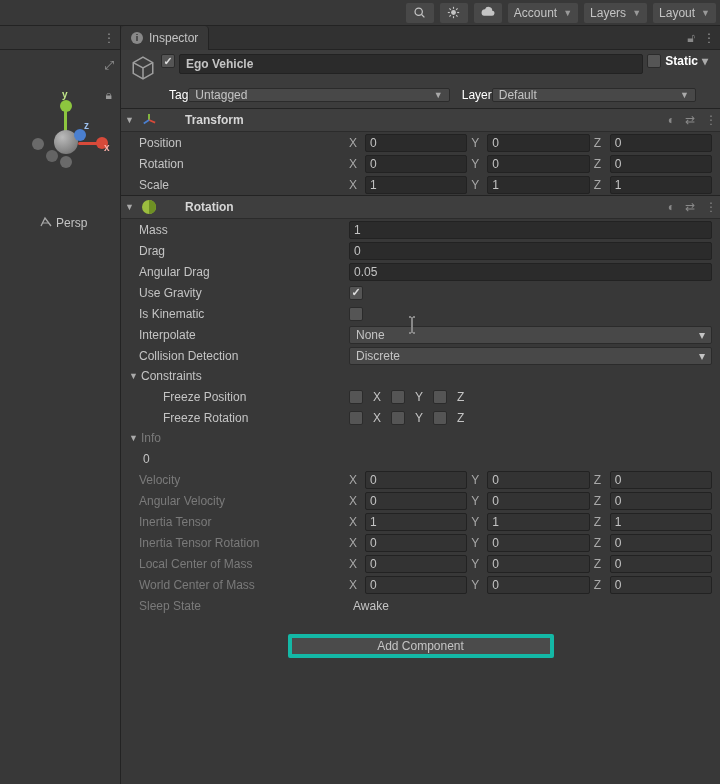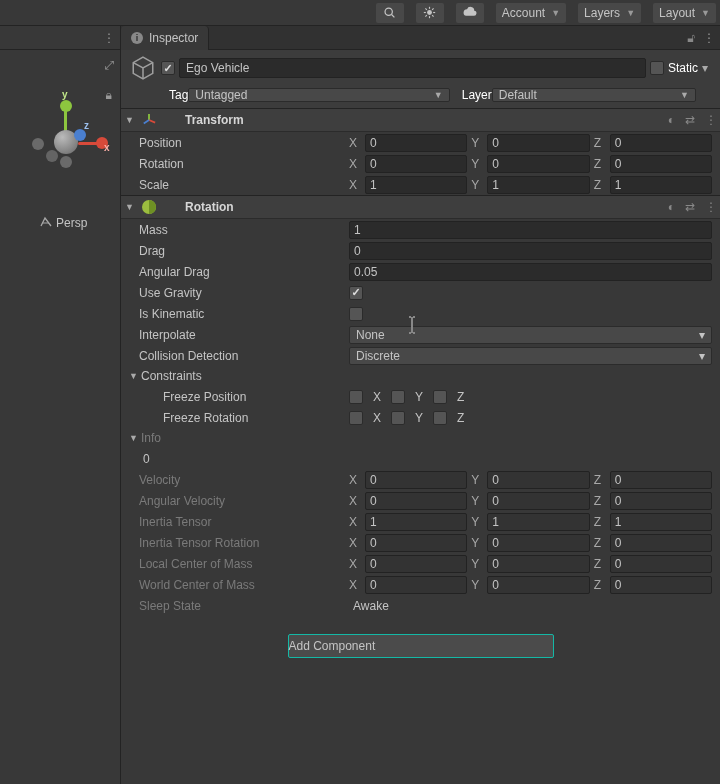--- a/index.html
+++ b/index.html
@@ -1,18 +1,18 @@
 <!DOCTYPE html>
 <html><head>
 <meta charset="utf-8">
 <style>
 * { box-sizing: border-box; margin: 0; padding: 0; font-family: -apple-system, "Segoe UI", Arial, sans-serif; font-size: 12px; color: #c4c4c4; user-select: none; }
 body { background: #383838; width: 720px; height: 784px; overflow: hidden; position: relative; }
 
-.toolbar-top { height: 26px; background: #383838; display: flex; justify-content: flex-end; align-items: center; padding: 0 4px; gap: 12px; border-bottom: 1px solid #232323; }
+.toolbar-top { height: 26px; background: #383838; display: flex; justify-content: flex-end; align-items: center; padding: 0 4px; gap: 6px; border-bottom: 1px solid #232323; }
 .tb-btn { background: #484848; border: none; height: 20px; min-width: 28px; border-radius: 2px; display: flex; align-items: center; justify-content: center; cursor: pointer; color: #c4c4c4; }
 .tb-dd { background: #484848; height: 20px; padding: 0 6px; border-radius: 2px; display: flex; align-items: center; gap: 6px; cursor: pointer; }
 .tb-dd .arrow { font-size: 9px; color: #999; }
 
 .split-left { position: absolute; left: 0; top: 26px; bottom: 0; width: 121px; background: #383838; border-right: 1px solid #232323; }
 .left-head { height: 24px; border-bottom: 1px solid #232323; display: flex; align-items: center; justify-content: flex-end; padding: 0 6px; }
 .left-gizmo-area { height: 46px; display: flex; align-items: flex-start; justify-content: flex-end; padding: 4px 6px; }
 .gizmo-pos { position: absolute; top: 70px; left: 26px; width: 80px; height: 80px; }
 .gizmo-center { position:absolute; left: 28px; top: 34px; width: 24px; height: 24px; background: radial-gradient(circle at 35% 30%, #bbb, #666); border-radius: 50%; }
 .gizmo-x { position:absolute; left:52px; top:46px; width:22px; height:3px; background:#d84a3a; border-radius:2px; }
@@ -25,21 +25,21 @@
 .gizmo-nz { position:absolute; left:20px; top:54px; width:12px; height:12px; background:#777; border-radius:50%; opacity:0.7;}
 .gizmo-label { position:absolute; font-size:10px; font-weight:bold; }
 .persp { position:absolute; top:190px; left:40px; display:flex; align-items:flex-start; gap:4px; color:#a8a8a8; font-size:11px;}
 .lock-icon { position:absolute; top:62px; right:8px; color:#999; }
 
 .right-pane { position: absolute; left: 121px; top: 26px; right: 0; bottom: 0; background: #383838; }
 .tabbar { height: 24px; display: flex; align-items: center; background: #313131; border-bottom: 1px solid #232323; }
 .tab { background: #383838; height: 24px; padding: 0 10px; display: flex; align-items: center; gap: 6px; border-right: 1px solid #232323; border-top-left-radius: 4px; border-top-right-radius: 4px; }
 .tab-extra { margin-left:auto; display:flex; gap:8px; padding:0 6px;}
 .info-icon { width:12px; height:12px; border-radius:50%; background:#888; display:inline-flex; align-items:center; justify-content:center; font-size:9px; font-weight:bold; color:#2d2d2d;}
-.obj-head { display:flex; align-items:center; padding:4px 8px; gap:4px; background:#3c3c3c;}
+.obj-head { display:flex; align-items:flex-start; padding:4px 8px; gap:4px; background:#3c3c3c;font-weight:bold;}
 .cube-icon { width:28px; height:28px; display:flex; align-items:center; justify-content:center;}
 .checkbox { width:14px; height:14px; background:#555; border:1px solid #2b2b2b; border-radius:2px; display:inline-flex; align-items:center; justify-content:center; cursor:pointer;}
 .checkbox.checked::after { content:"✓"; color:#ddd; font-size:11px; font-weight:bold; line-height:1;}
 .obj-name-field { flex:1; height:20px; background:#2b2b2b; border:1px solid #222; border-radius:2px; padding:0 6px; display:flex; align-items:center; color:#c4c4c4;}
 .static-box { display:flex; align-items:center; gap:4px;}
 .static-dd { width:10px; height:10px; display:flex; align-items:center; color:#aaa; }
 
 .tag-row { display:flex; align-items:center; padding:2px 24px 6px 48px; gap:0; background:#3c3c3c;}
 .inline-label { color:#ffffff; }
 .dropdown { height:14px; background:#484848; border-radius:2px; display:flex; align-items:center; padding:0 6px; flex:1; justify-content:space-between; cursor:pointer; border:1px solid #2b2b2b;}
@@ -59,21 +59,21 @@
 .prop-label.dim { color:#7a7a7a; }
 .prop-fields { display:flex; gap:4px; flex:1; align-items:center;}
 .ax-label { width:12px; text-align:left; color:#a8a8a8; }
 .ax-input { flex:1; min-width:0; height:18px; background:#2b2b2b; border:1px solid #222; border-radius:2px; padding:0 4px; color:#c4c4c4; display:flex; align-items:center;}
 .ax-input.readonly { background:#333; color:#888; }
 .full-input { flex:1; height:18px; background:#2b2b2b; border:1px solid #222; border-radius:2px; padding:0 4px; display:flex; align-items:center;}
 .full-dd { flex:1; height:18px; background:#484848; border:1px solid #2b2b2b; border-radius:2px; padding:0 6px; display:flex; align-items:center; justify-content:space-between; cursor:pointer;}
 .full-static { flex:1; color:#888; padding:0 4px; display:flex; align-items:center;}
 .check-row-boxes { display:flex; gap:10px; align-items:center;}
 .section-fold { display:flex; align-items:center; height:20px; padding-left:8px; gap:2px; }
-.add-comp { margin:18px auto 0; width:266px; height:24px; background:#4b4b4b; border:1px solid #14b8a6; border-radius:2px; display:flex; align-items:center; justify-content:flex-start; cursor:pointer; color:#d6d6d6;}
+.add-comp { margin:18px auto 0; width:266px; height:24px; background:#4b4b4b; border:4px solid #14b8a6; border-radius:2px; display:flex; align-items:center; justify-content:center; cursor:pointer; color:#d6d6d6;}
 .axis-icon svg { display:block; }
 .cursor-caret { position:absolute; left:406px; top:316px; width:12px; height:18px; pointer-events:none;}
 .vdots { letter-spacing:-1px;}
 .kebab { color:#999; }
 .transform-icon { width:14px; height:14px; }
 </style>
 </head>
 <body>
 
 <div class="toolbar-top">

